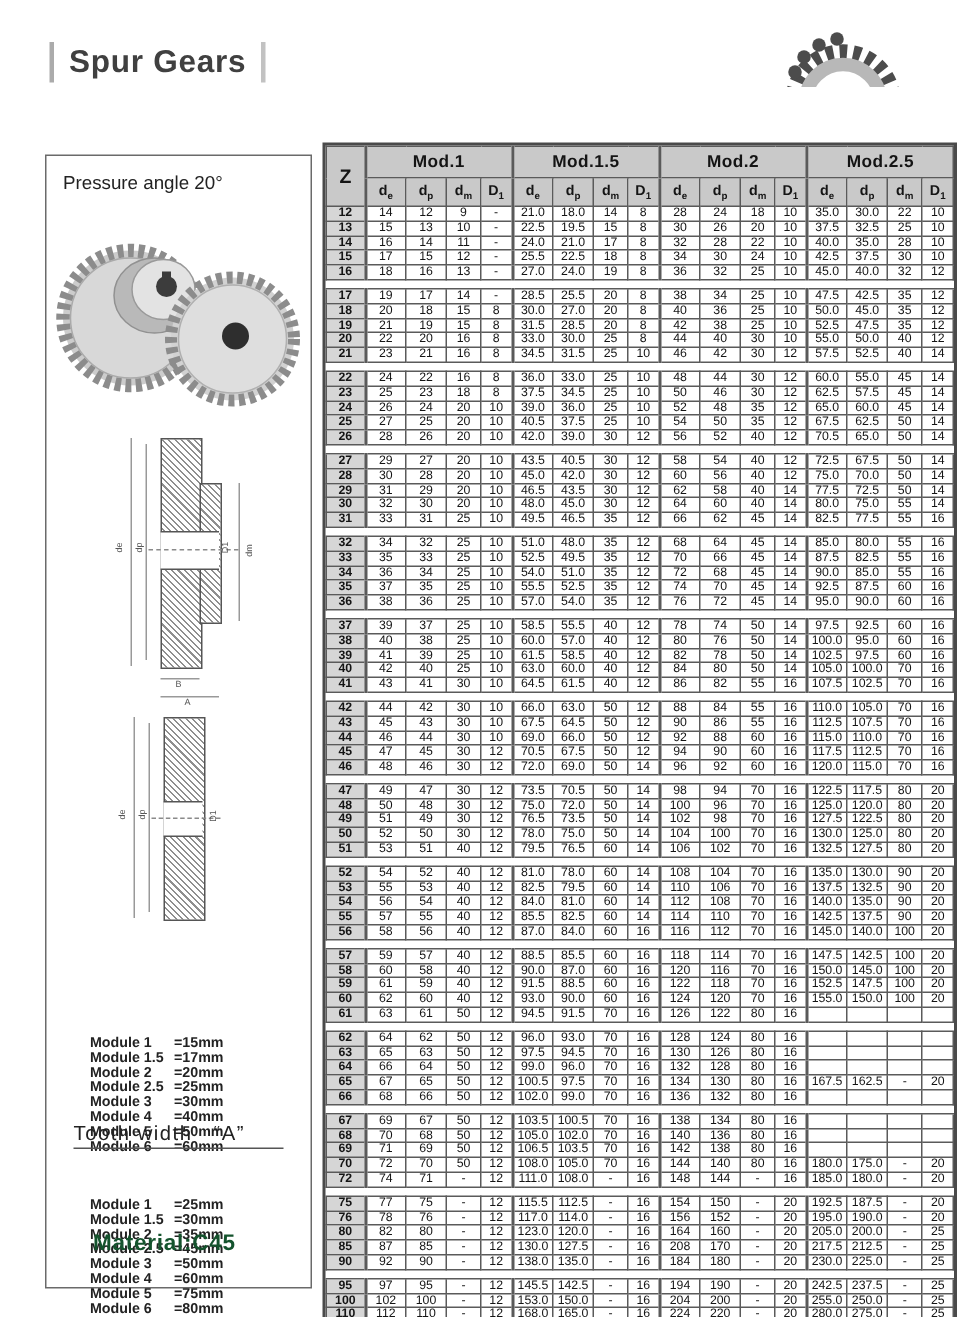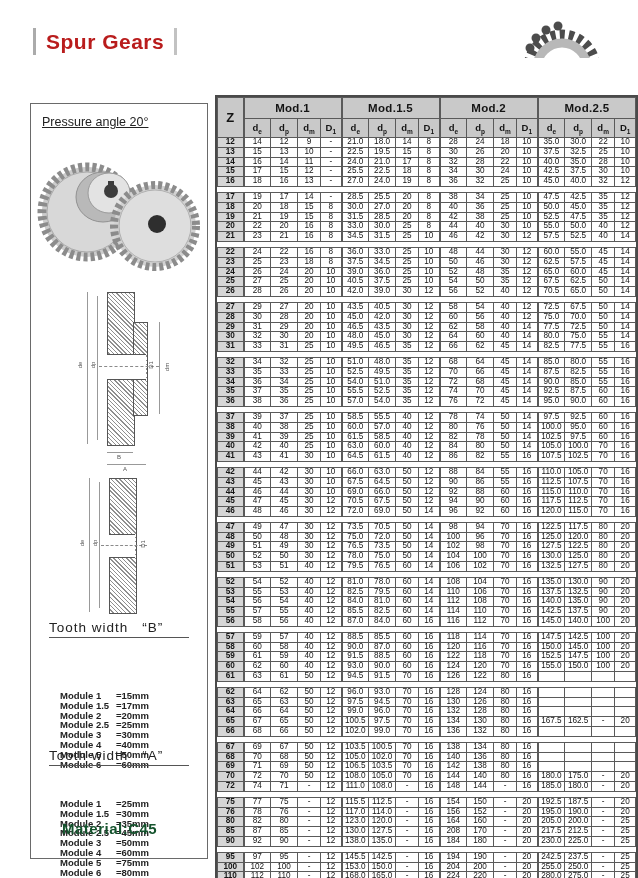--- a/index.html
+++ b/index.html
@@ -5,29 +5,29 @@
   html,body { margin:0; padding:0; }
   body {
     width:638px; height:878px; background:#ffffff; position:relative;
     font-family:"Liberation Sans", sans-serif; overflow:hidden;
   }
 
   
   .title-block { position:absolute; left:33px; top:28px; display:flex; align-items:center; gap:10px; }
   .vbar { width:3px; height:27px; background:#ababab; }
   .vbar.right { background:#c2c2c2; }
-  .title-text { font-size:21px; font-weight:bold; color:#b91c1c; letter-spacing:0.5px; }
+  .title-text { font-size:21px; font-weight:bold; color:#404040; letter-spacing:0.5px; }
 
   .logo { position:absolute; right:24px; top:18px; width:136px; height:66px; }
   .logo-gear { position:absolute; right:4px; top:0; width:112px; height:40px; overflow:hidden; }
   .logo-text { position:absolute; left:10px; bottom:0; font-size:27px; font-weight:bold; font-style:italic; letter-spacing:1px; }
 
   
   .left-panel { position:absolute; left:30px; top:103px; width:176px; height:754px; border:1px solid #6a6a6a; background:#fff; }
-  .pressure-angle { position:absolute; left:11px; top:11px; font-size:12.5px; color:#222;text-decoration:underline; }
+  .pressure-angle { position:absolute; left:11px; top:11px; font-size:12.5px; color:#222; }
   .photo { position:absolute; left:4px; top:26px; }
 
   .drawing { position:absolute; }
   #drawing1 { left:10px; top:186px; width:156px; height:182px; }
   #drawing2 { left:10px; top:372px; width:156px; height:140px; }
   .hatch { position:absolute; border:1px solid #555;
     background:repeating-linear-gradient(45deg,#ffffff 0px,#ffffff 2px,#8f8f8f 2px,#8f8f8f 3px); }
   .bore { position:absolute; background:#ffffff; border-top:1px solid #555; border-bottom:1px solid #555; }
   .cline { position:absolute; border-top:1px dashed #8a8a8a; }
   .dim-v { position:absolute; width:1px; background:#999; }
@@ -118,23 +118,20 @@
     <div class="dim-v" style="left:48px; top:2px; height:134px;"></div>
     <div class="dim-v" style="left:58px; top:6px; height:126px;"></div>
     <div class="dim-label rot" style="left:38px; top:64px;">de</div>
     <div class="dim-label rot" style="left:51px; top:64px;">dp</div>
     <div class="hatch" style="left:68px; top:2px; width:26px; height:134px;"></div>
     <div class="bore" style="left:68px; top:58px; width:26px; height:22px;"></div>
     <div class="cline" style="left:60px; top:69px; width:46px;"></div>
     <div class="dim-label rot" style="left:98px; top:65px;">D1</div>
   </div>
 
-  <div class="section-title" style="top:516px;">
-    <span>Tooth width</span><span class="mark">“B”</span>
-  </div>
   <div class="mod-list" style="top:540px;">
       <div class="mod-row">
         <span class="mod-label">Module 1</span>
         <span class="mod-value">=15mm</span>
       </div>
       <div class="mod-row">
         <span class="mod-label">Module 1.5</span>
         <span class="mod-value">=17mm</span>
       </div>
       <div class="mod-row">

